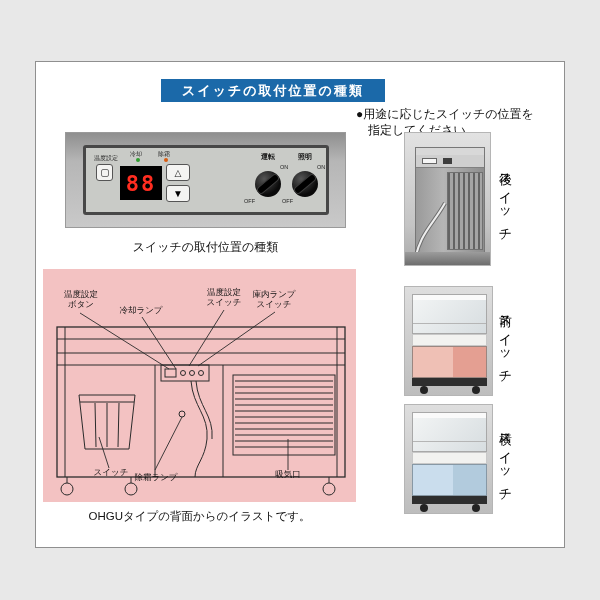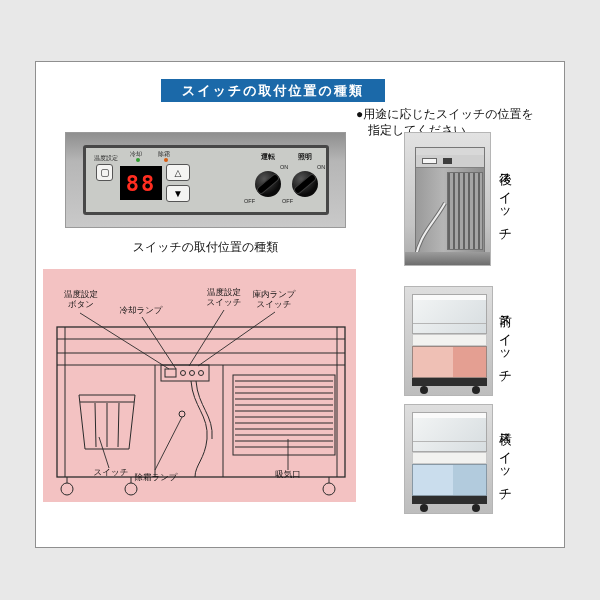--- a/index.html
+++ b/index.html
@@ -262,20 +262,21 @@
     </div>
     <div class="dlabel dl-roomlamp">
       <span>庫内ランプ</span><br>
       <span>スイッチ</span>
     </div>
     <div class="dlabel dl-drain">スイッチ</div>
     <div class="dlabel dl-defrost">除霜ランプ</div>
     <div class="dlabel dl-intake">吸気口</div>
   </div>
 
+  <div class="abs caption2">OHGUタイプの背面からのイラストです。</div>
 
   <div class="abs photo photo1">
     <div class="unit1">
       <div class="unit1-topface"></div>
       <div class="unit1-panel">
         <span class="w"></span>
         <span class="d"></span>
       </div>
       <div class="unit1-grille"></div>
     </div>

